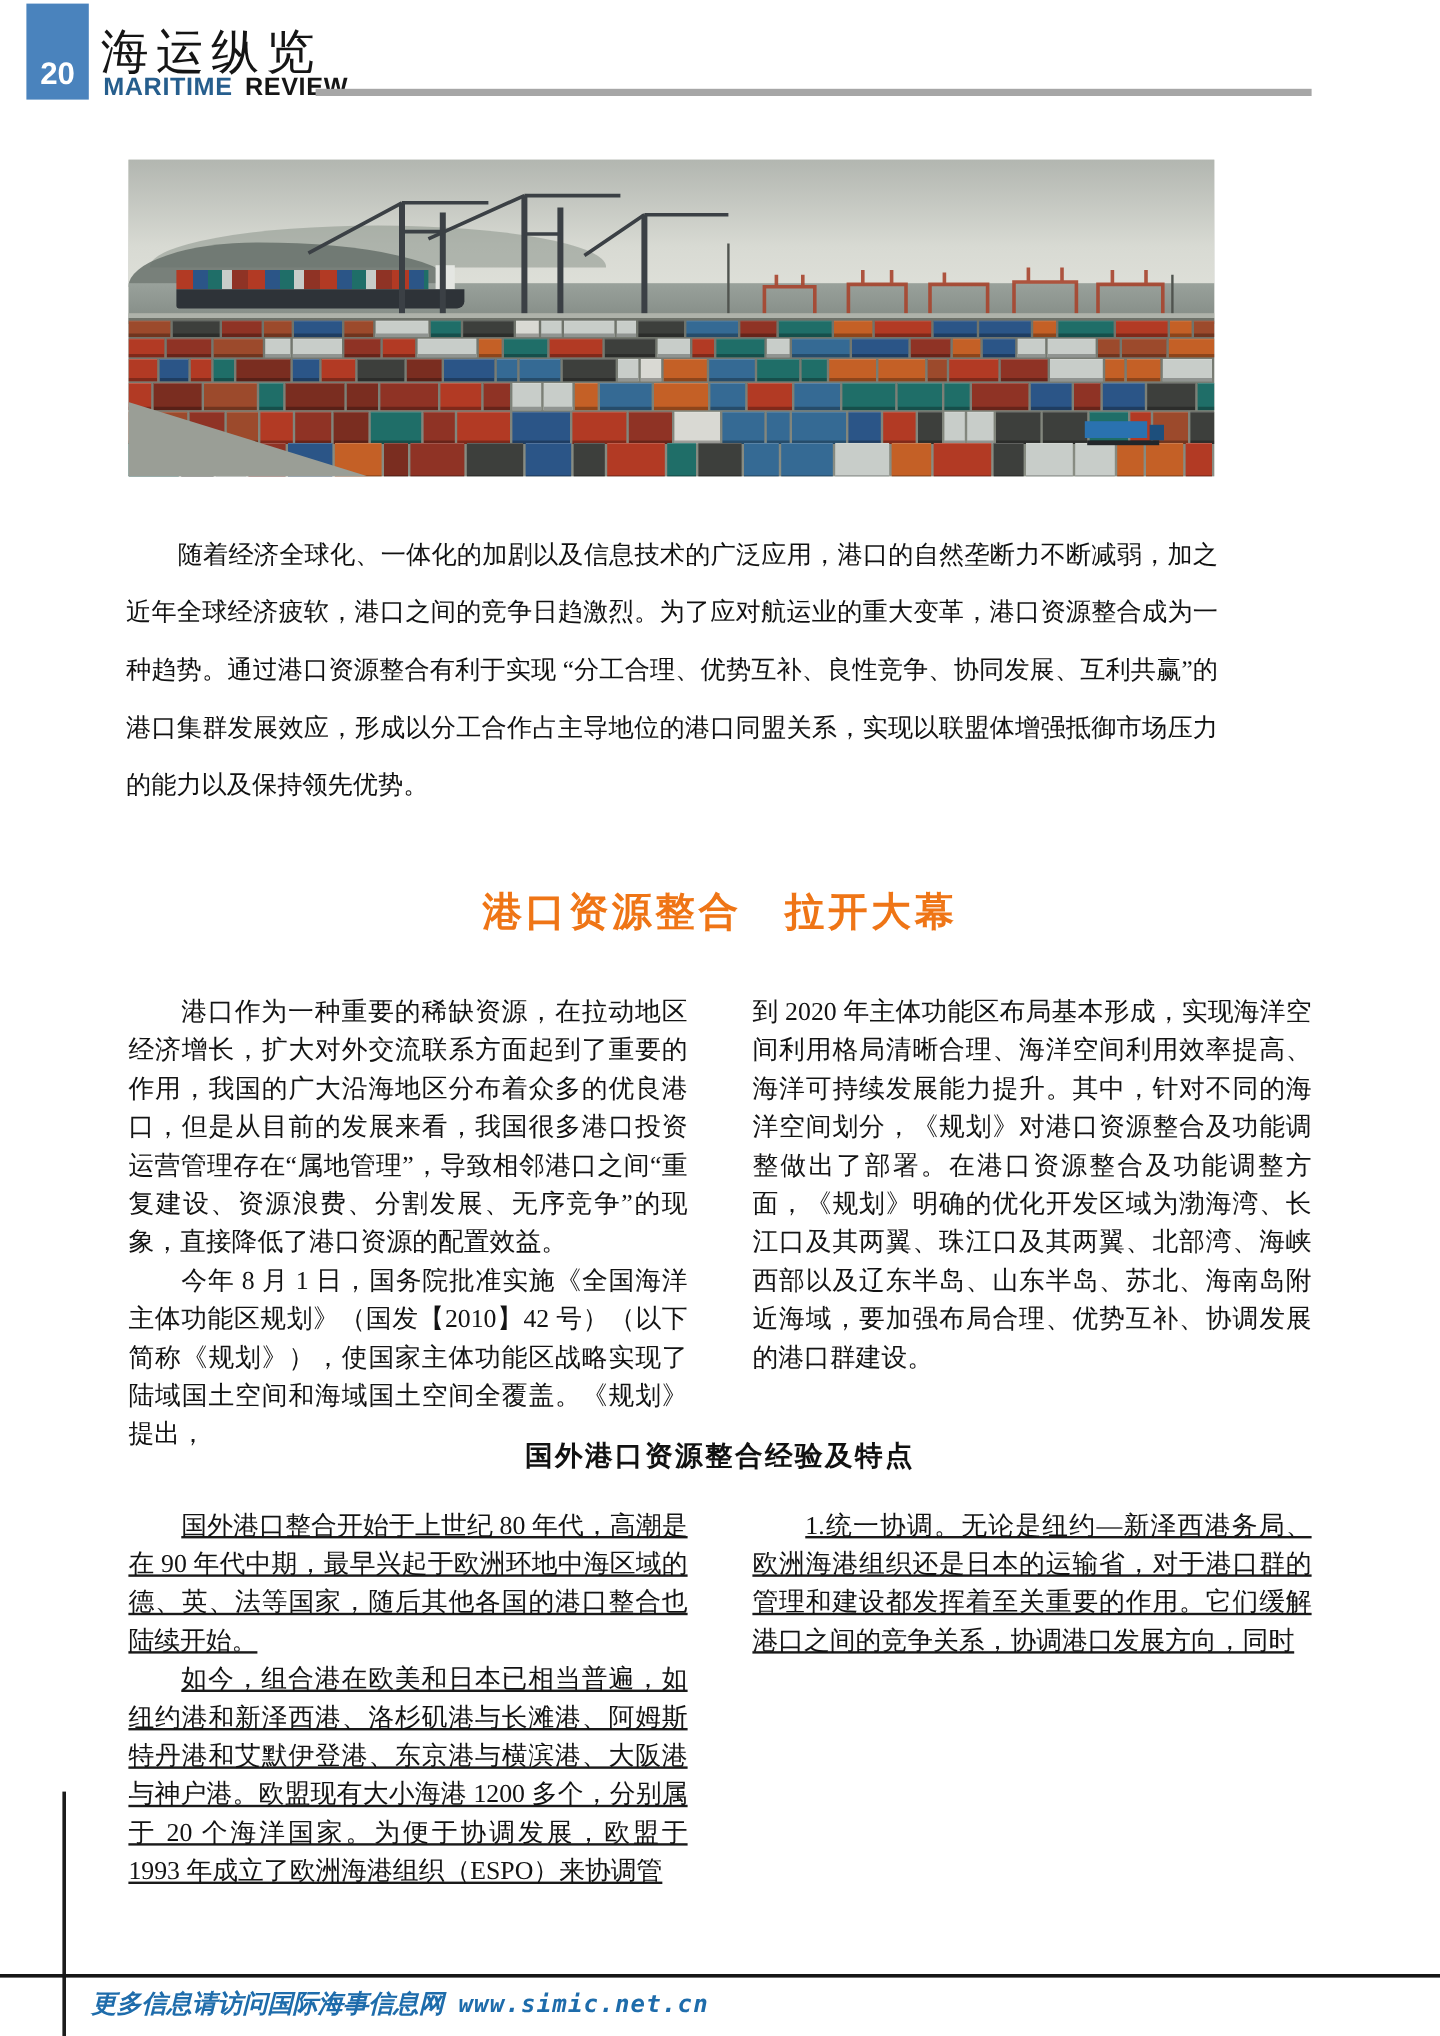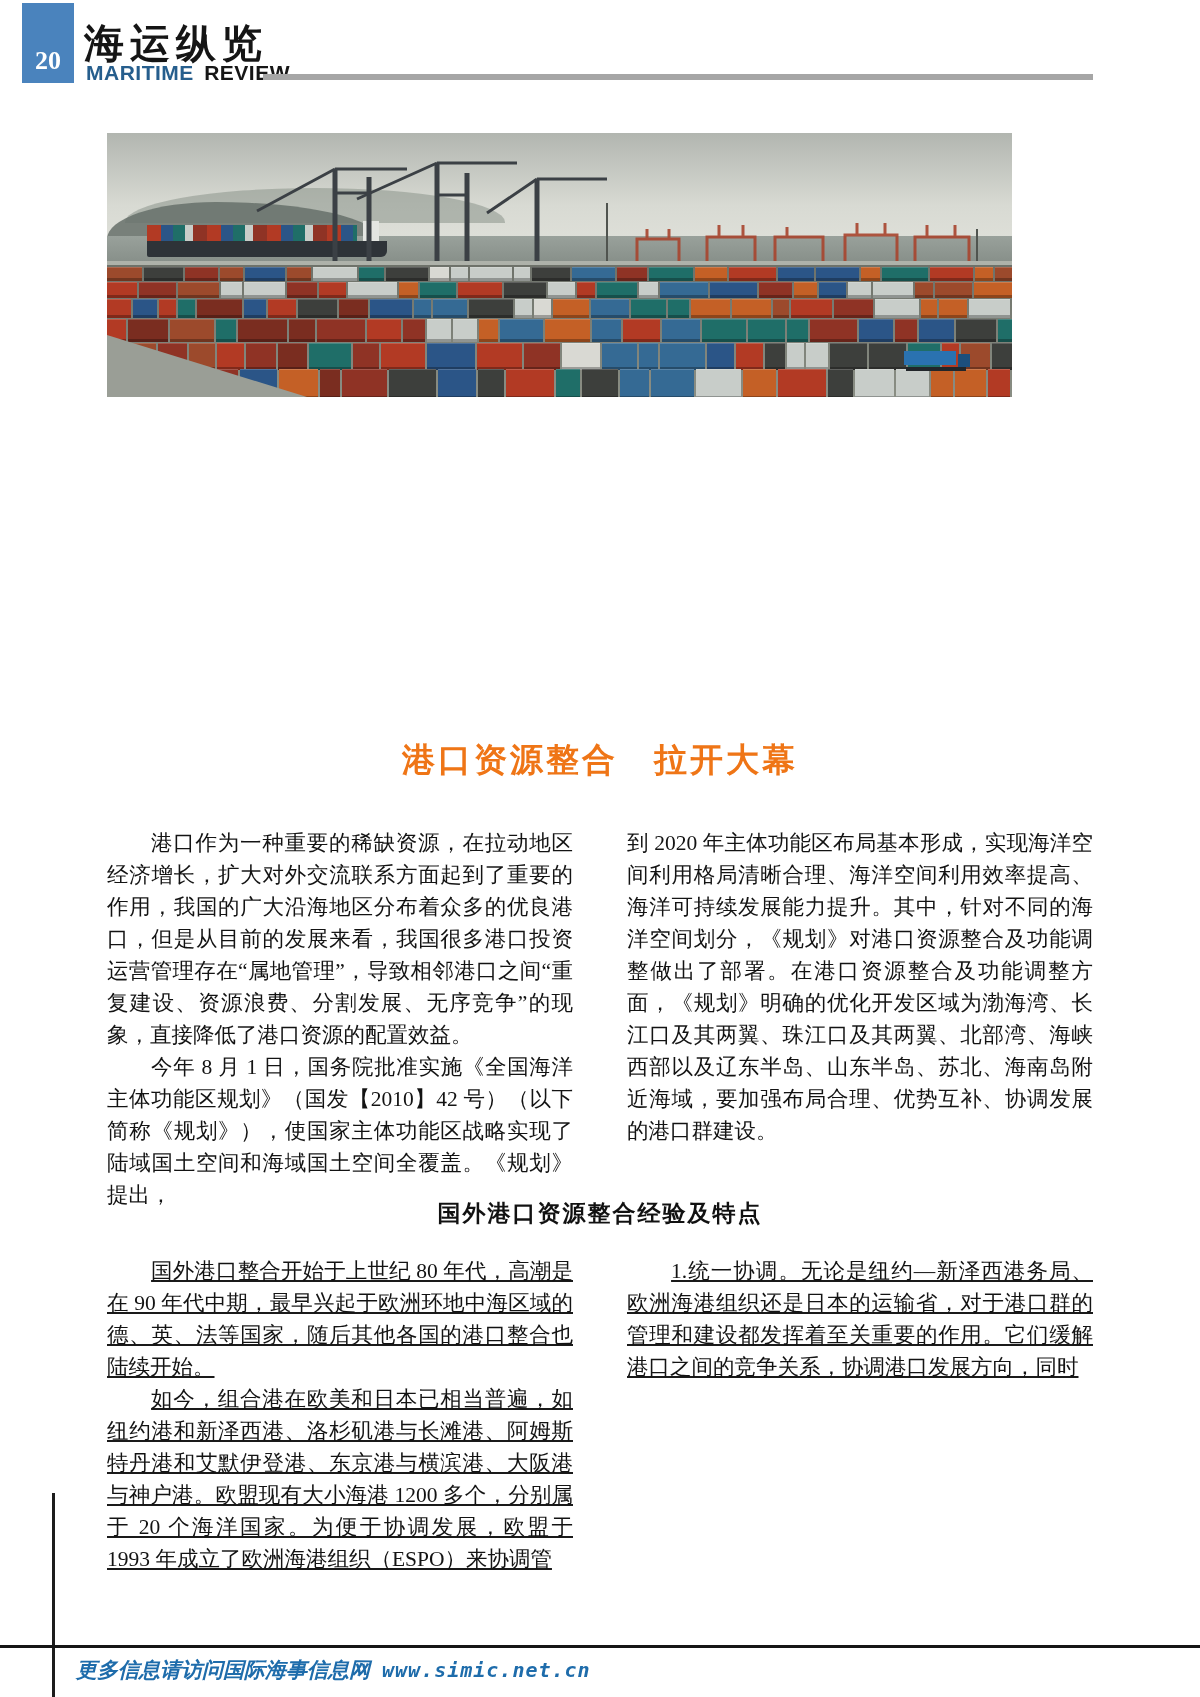--- a/index.html
+++ b/index.html
@@ -2,24 +2,24 @@
 <html><head>
 <meta charset="utf-8">
 <style>
   html,body{margin:0;padding:0;background:#ffffff;}
   .page{position:relative;width:1200px;height:1697px;background:#ffffff;overflow:hidden;
         font-family:"Liberation Serif","DejaVu Serif",serif;color:#1a1a1a;}
 
   
   .pagenum-box{position:absolute;left:22px;top:3px;width:52px;height:80px;background:#4a83bd;
                display:flex;align-items:flex-end;justify-content:center;padding-bottom:9px;box-sizing:border-box;}
-  .pagenum-box span{color:#ffffff;font-family:Liberation Serif, serif;
+  .pagenum-box span{color:#ffffff;font-family:Liberation Sans, sans-serif;
                     font-weight:bold;font-size:26px;line-height:1;}
   .title-cn{position:absolute;left:84px;top:16px;font-family:"Liberation Sans","DejaVu Sans",sans-serif;
-            font-weight:bold;font-size:40px;letter-spacing:6px;color:#151515;}
+            font-weight:normal;font-size:40px;letter-spacing:6px;color:#151515;}
   .title-en{position:absolute;left:86px;top:61px;font-family:"Liberation Sans","DejaVu Sans",sans-serif;
             font-weight:bold;font-size:21px;letter-spacing:0.5px;}
   .en-blue{color:#265e8d;} .en-black{color:#161616;margin-left:4px;}
   .header-rule{position:absolute;left:263px;top:74px;width:830px;height:6px;background:#a6a6a6;}
 
   
   .photo{position:absolute;left:107px;top:133px;width:905px;height:264px;margin:0;
          overflow:hidden;background:#c6c9c2;}
   .ph-sky{position:absolute;left:0;top:0;width:100%;height:50%;
           background:linear-gradient(#b2b6b0,#d8dad3 55%,#e2e3dc);}
@@ -300,20 +300,23 @@
         </div>
       </div>
     <div class="ph-pavement"></div>
     <div class="ph-truck">
       <div class="truck-body"></div>
       <div class="truck-cab"></div>
       <div class="truck-wheels"></div>
     </div>
   </figure>
 
+  <section class="intro">
+    <p>随着经济全球化、一体化的加剧以及信息技术的广泛应用，港口的自然垄断力不断减弱，加之近年全球经济疲软，港口之间的竞争日趋激烈。为了应对航运业的重大变革，港口资源整合成为一种趋势。通过港口资源整合有利于实现 “分工合理、优势互补、良性竞争、协同发展、互利共赢”的港口集群发展效应，形成以分工合作占主导地位的港口同盟关系，实现以联盟体增强抵御市场压力的能力以及保持领先优势。</p>
+  </section>
 
   <h1 class="main-heading">港口资源整合　拉开大幕</h1>
 
   <section class="columns sec1">
     <div class="col">
         <p class="indent">港口作为一种重要的稀缺资源，在拉动地区经济增长，扩大对外交流联系方面起到了重要的作用，我国的广大沿海地区分布着众多的优良港口，但是从目前的发展来看，我国很多港口投资运营管理存在“属地管理”，导致相邻港口之间“重复建设、资源浪费、分割发展、无序竞争”的现象，直接降低了港口资源的配置效益。</p>
         <p class="indent">今年 8 月 1 日，国务院批准实施《全国海洋主体功能区规划》（国发【2010】42 号）（以下简称《规划》），使国家主体功能区战略实现了陆域国土空间和海域国土空间全覆盖。《规划》提出，</p>
       </div>
     <div class="col">
         <p>到 2020 年主体功能区布局基本形成，实现海洋空间利用格局清晰合理、海洋空间利用效率提高、海洋可持续发展能力提升。其中，针对不同的海洋空间划分，《规划》对港口资源整合及功能调整做出了部署。在港口资源整合及功能调整方面，《规划》明确的优化开发区域为渤海湾、长江口及其两翼、珠江口及其两翼、北部湾、海峡西部以及辽东半岛、山东半岛、苏北、海南岛附近海域，要加强布局合理、优势互补、协调发展的港口群建设。</p>

